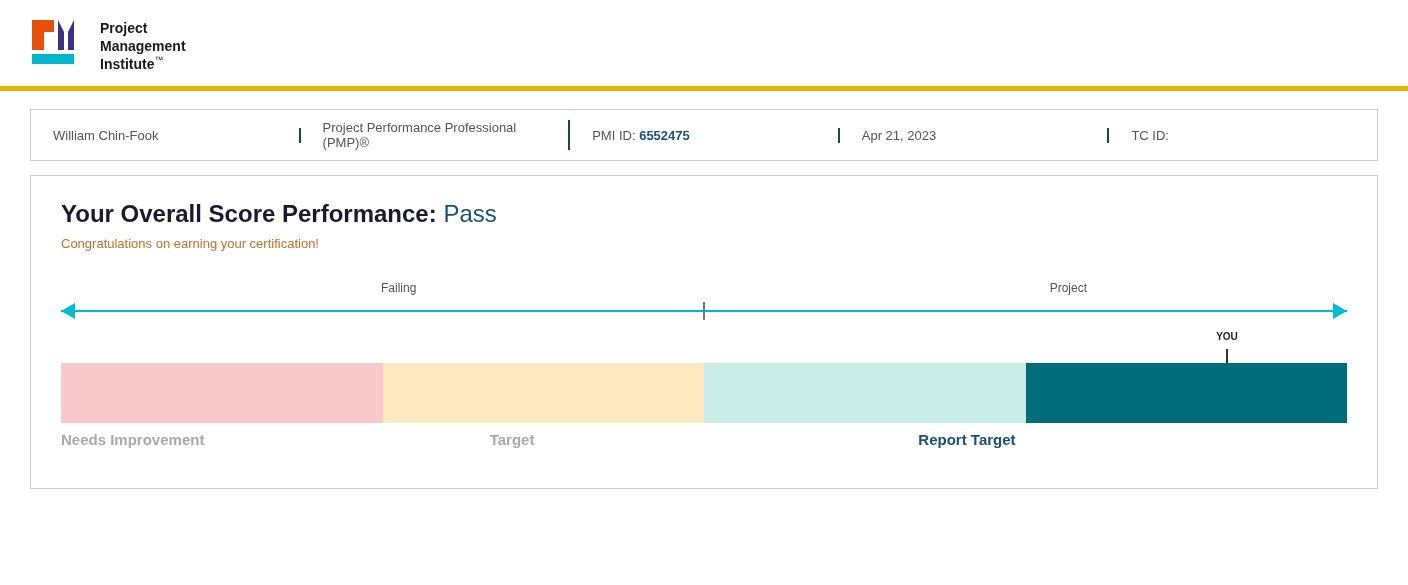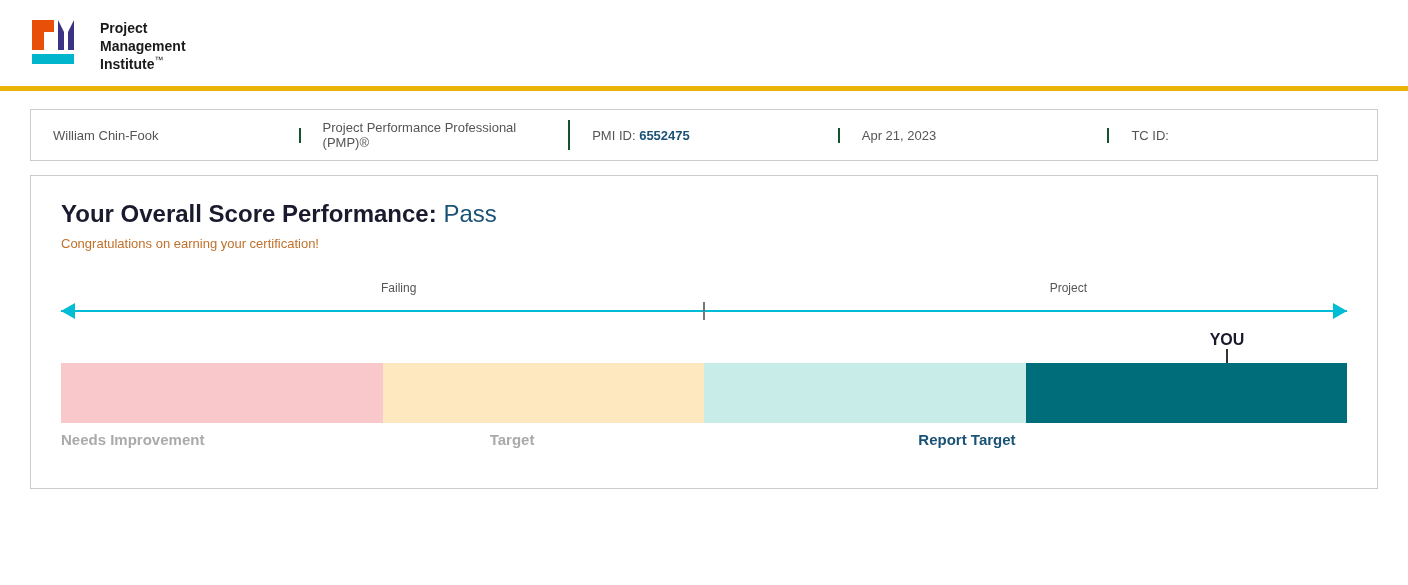--- a/index.html
+++ b/index.html
@@ -179,21 +179,21 @@
       position: relative;
       width: 100%;
       height: 30px;
       margin-bottom: 0px;
     }
 
     .you-label {
       position: absolute;
       right: 120px;
       top: 0;
-      font-size: 16px;
+      font-size: 10px;
       font-weight: bold;
       color: #1a1a2e;
       transform: translateX(50%);
     }
 
     .you-tick {
       position: absolute;
       right: 120px;
       top: 18px;
       width: 2px;

